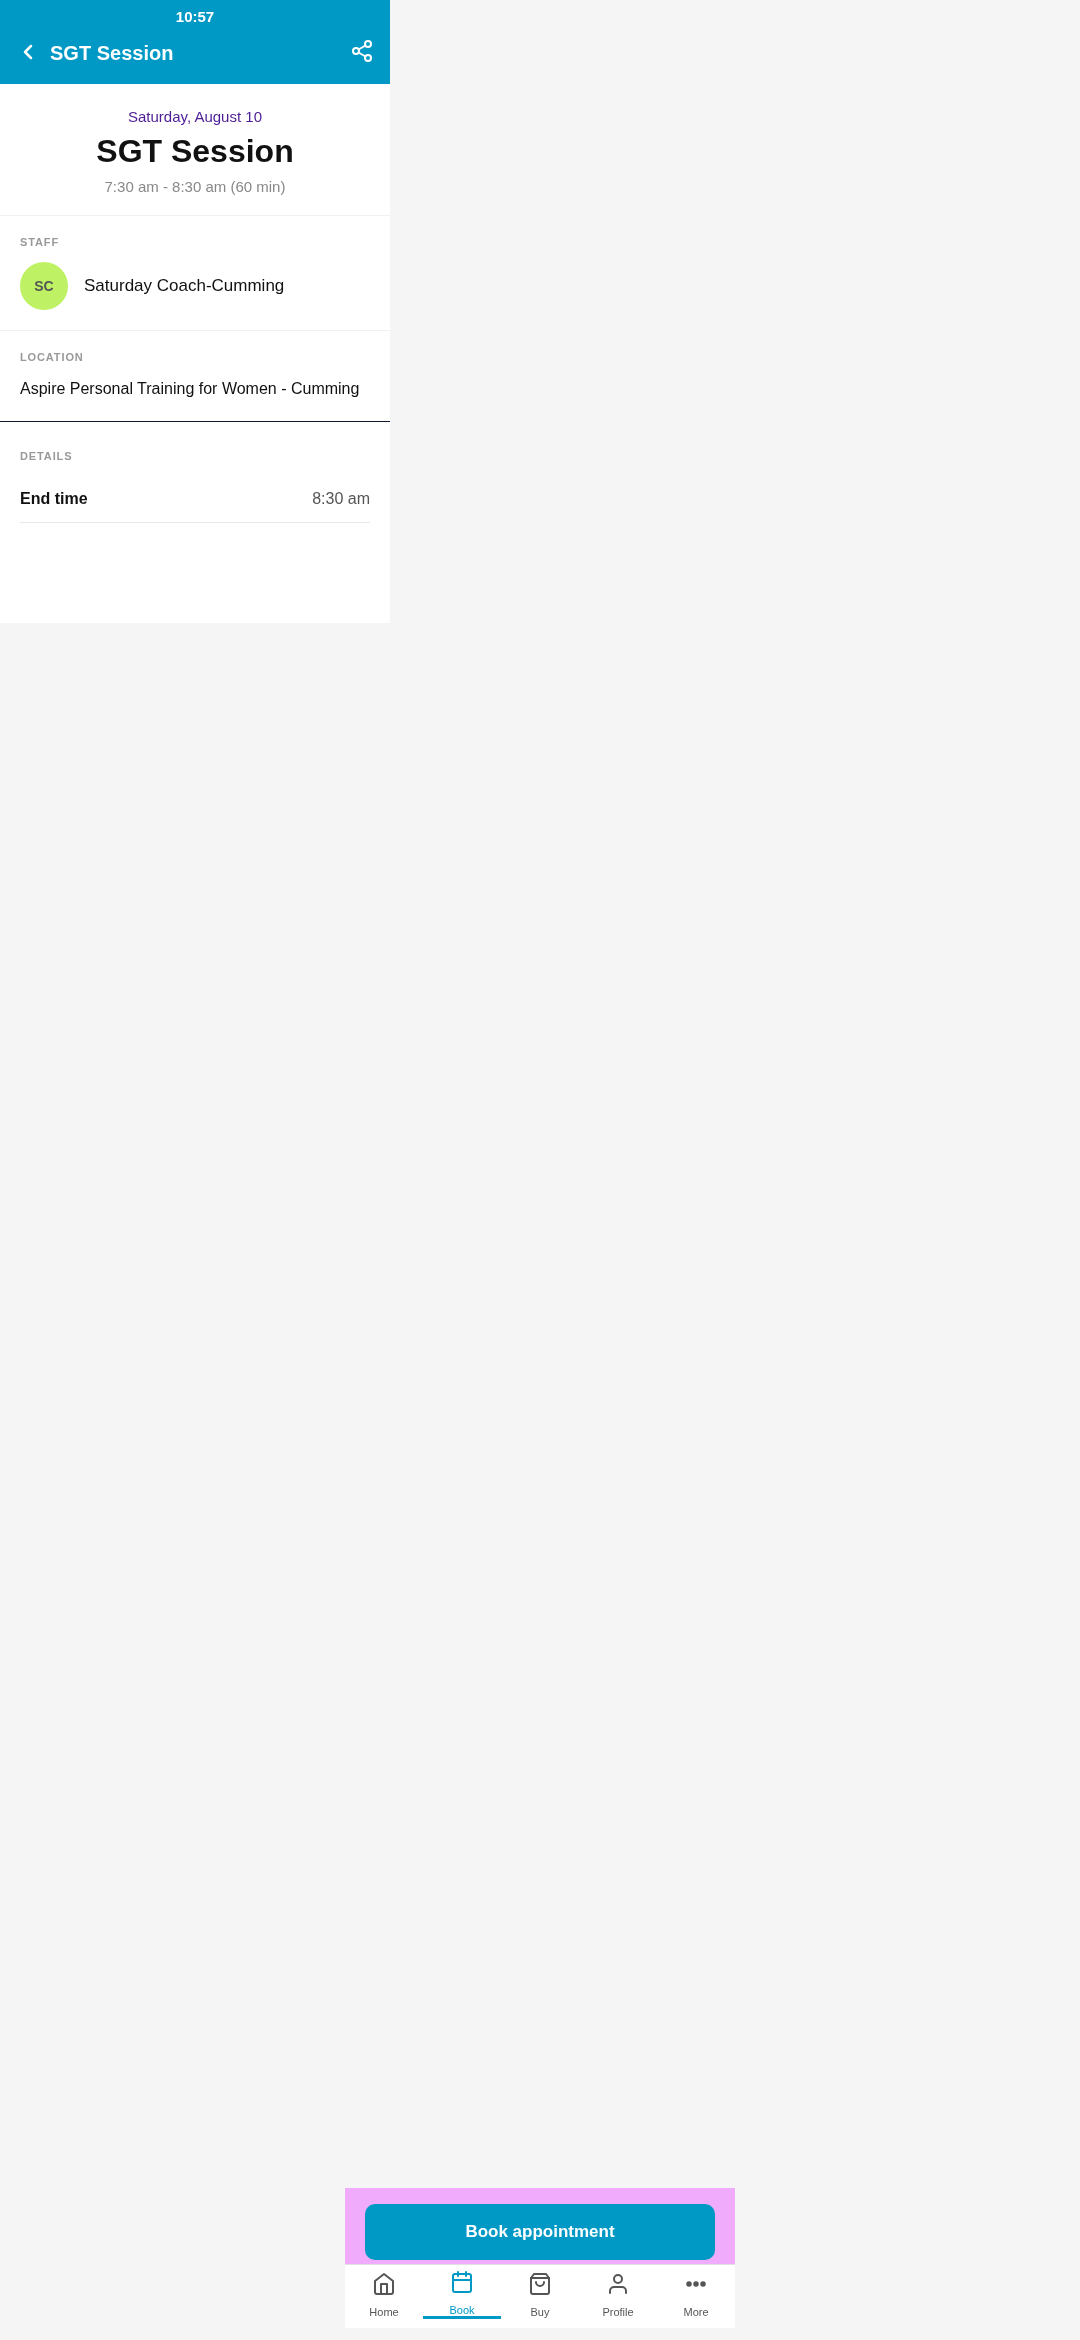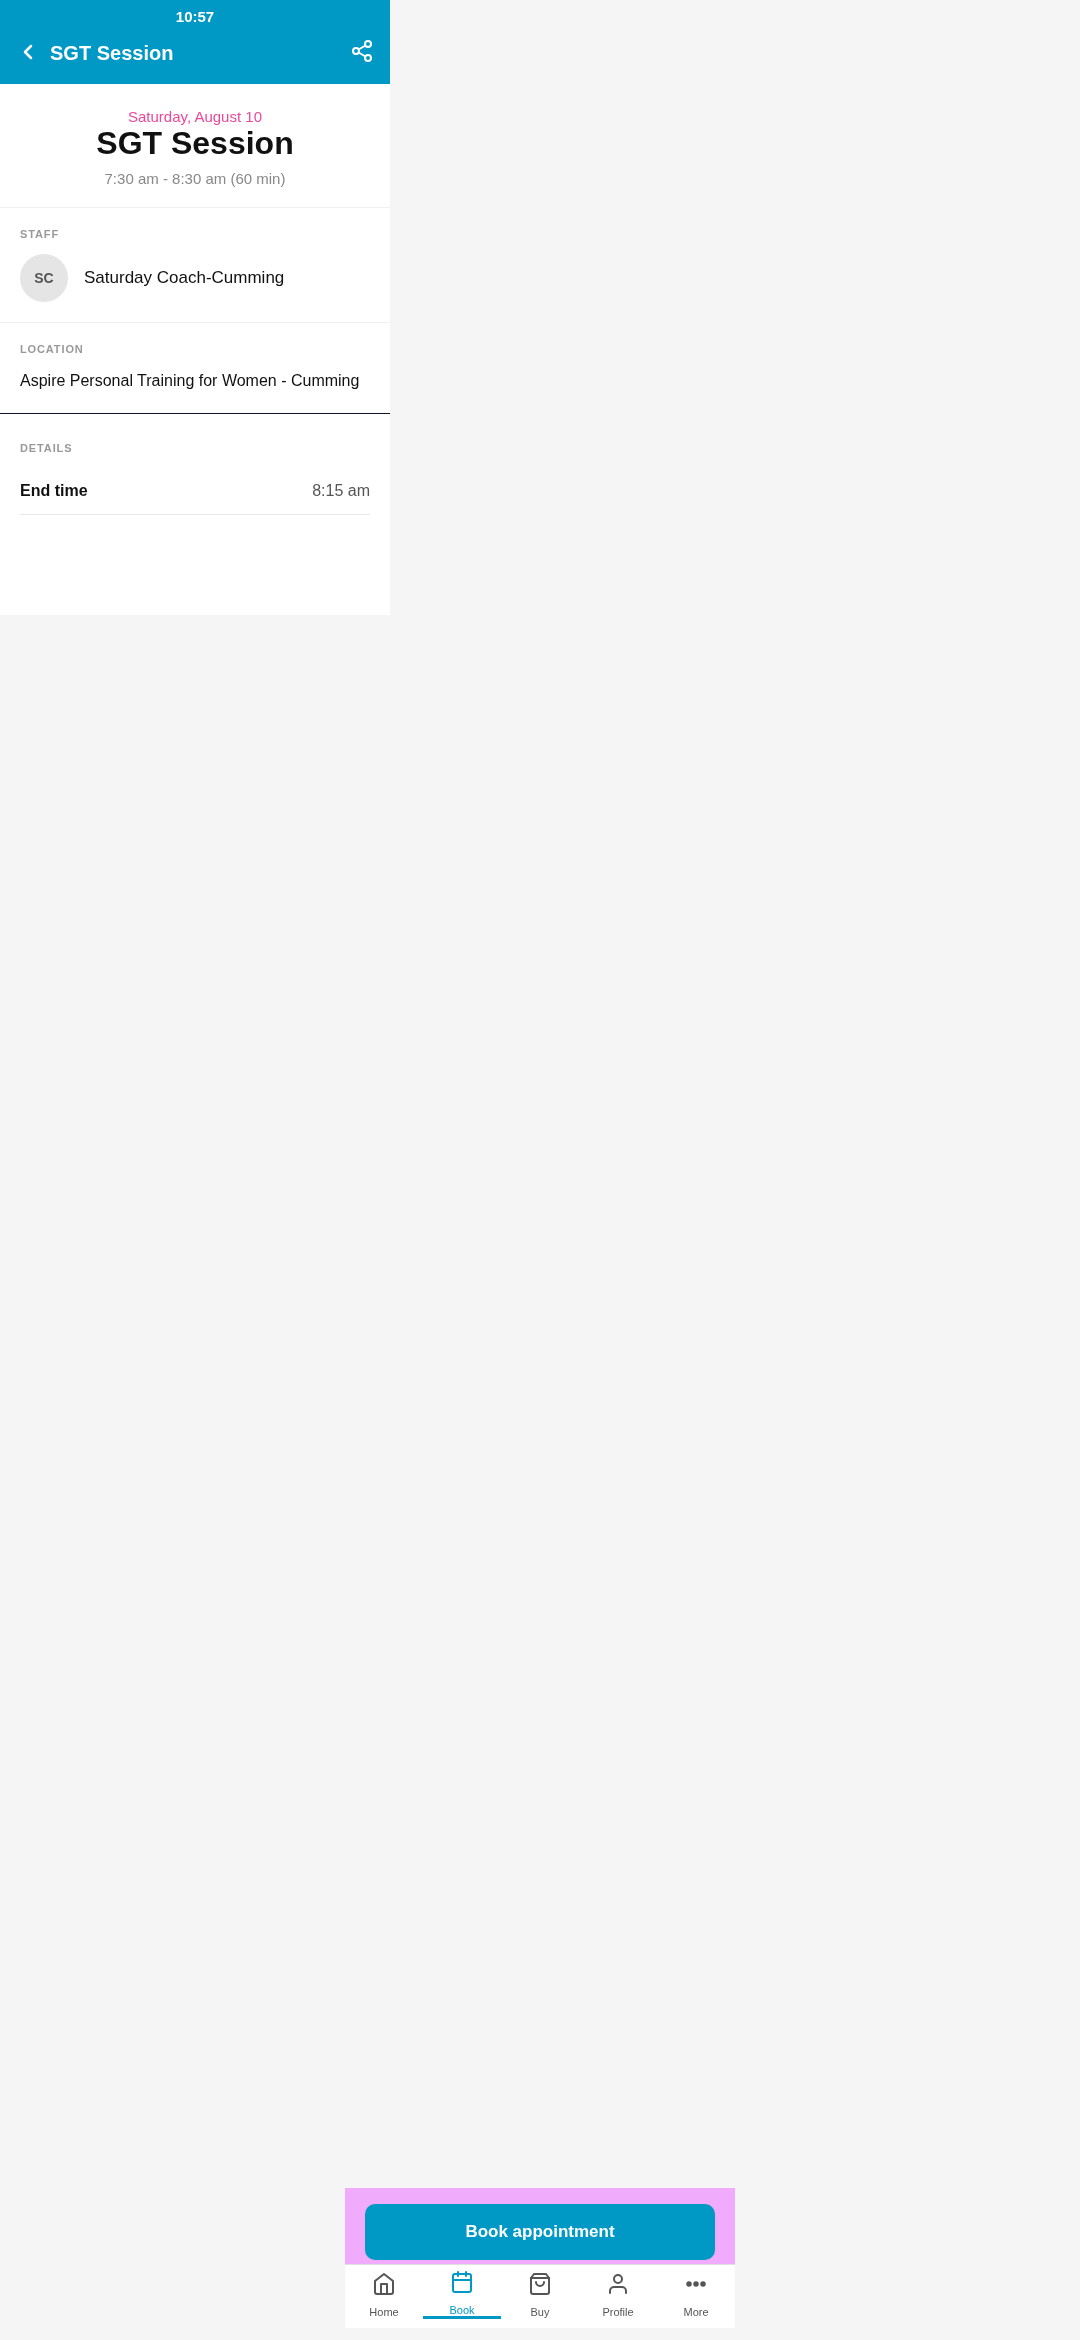--- a/index.html
+++ b/index.html
@@ -67,22 +67,23 @@
     }
 
     
     .session-info {
       text-align: center;
       padding: 24px 20px 20px;
       border-bottom: 1px solid #f0f0f0;
     }
 
     .session-date {
-      color: #ec4899;
+      color: #4c1d95;
       font-size: 15px;
+      margin-bottom: 8px;
     }
 
     .session-title {
       font-size: 32px;
       font-weight: 700;
       color: #111;
       margin-bottom: 8px;
     }
 
     .session-time {
@@ -109,21 +110,21 @@
       display: flex;
       align-items: center;
       gap: 16px;
       padding-bottom: 20px;
     }
 
     .staff-avatar {
       width: 48px;
       height: 48px;
       border-radius: 50%;
-      background: #e5e5e5;
+      background: #bef264;
       display: flex;
       align-items: center;
       justify-content: center;
       font-size: 14px;
       font-weight: 700;
       color: #555;
       flex-shrink: 0;
     }
 
     .staff-name {
@@ -307,21 +308,21 @@
     <div class="section-label">LOCATION</div>
     <div class="location-text">Aspire Personal Training for Women - Cumming</div>
   </div>
 
   <div class="details-section">
     <div class="section-label">DETAILS</div>
 
 
     <div class="detail-row">
       <span class="detail-label">End time</span>
-      <span class="detail-value">8:15 am</span>
+      <span class="detail-value">8:30 am</span>
     </div>
 
   </div>
 
 </div>
 
 <div class="book-button-container">
   <button class="book-button">Book appointment</button>
 </div>
 

